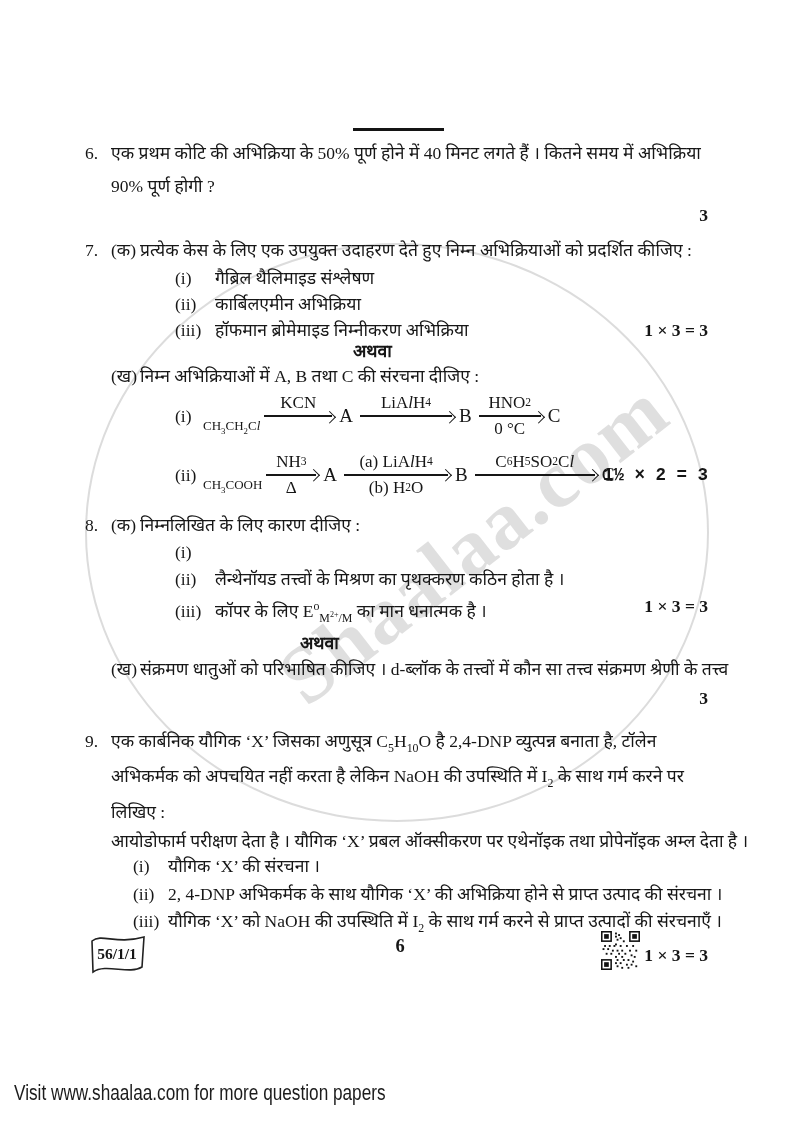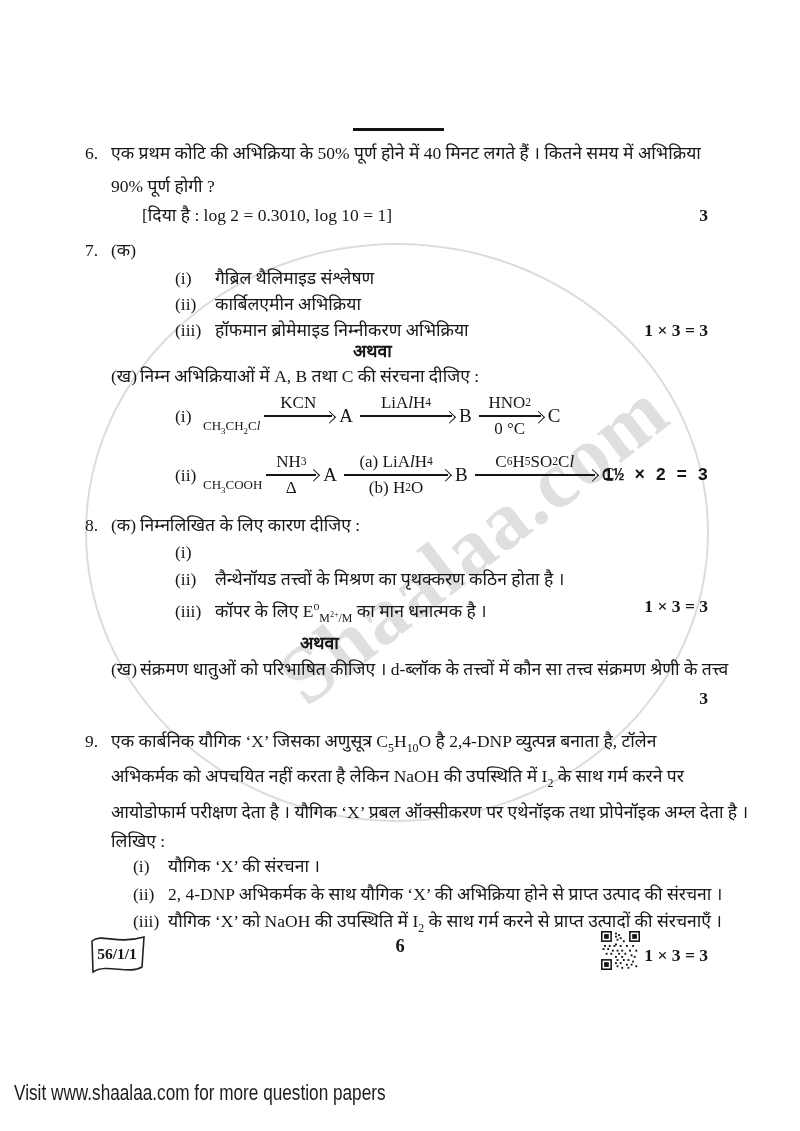--- a/index.html
+++ b/index.html
@@ -63,27 +63,27 @@
       <span class="qnum">6.</span>
       <span>एक प्रथम कोटि की अभिक्रिया के 50% पूर्ण होने में 40 मिनट लगते हैं । कितने समय में अभिक्रिया</span>
     </div>
     <div class="row" style="margin-top:9px">
       <span class="qnum"></span>
       <span>90% पूर्ण होगी ?</span>
     </div>
     <div class="row" style="margin-top:5px">
       <span class="qnum"></span>
       <span class="given-ind"></span>
-      <span>[दिया है : log 2 = 0.3010, log 10 = 1]</span>
       <span class="marks">3</span>
     </div>
 
     <div class="row" style="margin-top:11px">
       <span class="qnum">7.</span>
       <span class="sub">(क)</span>
+      <span>प्रत्येक केस के लिए एक उपयुक्त उदाहरण देते हुए निम्न अभिक्रियाओं को प्रदर्शित कीजिए :</span>
     </div>
     <div class="row" style="margin-top:4px">
       <span class="ind-a"></span>
       <span class="il-a">(i)</span>
       <span>गैब्रिल थैलिमाइड संश्लेषण</span>
     </div>
     <div class="row" style="margin-top:2px">
       <span class="ind-a"></span>
       <span class="il-a">(ii)</span>
       <span>कार्बिलएमीन अभिक्रिया</span>
@@ -193,25 +193,25 @@
     <div class="row" style="margin-top:19px">
       <span class="qnum">9.</span>
       <span>एक कार्बनिक यौगिक ‘X’ जिसका अणुसूत्र C<sub>5</sub>H<sub>10</sub>O है 2,4-DNP व्युत्पन्न बनाता है, टॉलेन</span>
     </div>
     <div class="row" style="margin-top:5px">
       <span class="qnum"></span>
       <span>अभिकर्मक को अपचयित नहीं करता है लेकिन NaOH की उपस्थिति में I<sub>2</sub> के साथ गर्म करने पर</span>
     </div>
     <div class="row" style="margin-top:5px">
       <span class="qnum"></span>
+      <span>लिखिए :</span>
+    </div>
+    <div class="row" style="margin-top:5px">
+      <span class="qnum"></span>
       <span>आयोडोफार्म परीक्षण देता है । यौगिक ‘X’ प्रबल ऑक्सीकरण पर एथेनॉइक तथा प्रोपेनॉइक अम्ल देता है ।</span>
-    </div>
-    <div class="row" style="margin-top:5px">
-      <span class="qnum"></span>
-      <span>लिखिए :</span>
     </div>
     <div class="row" style="margin-top:1px">
       <span class="ind-b"></span>
       <span class="il-b">(i)</span>
       <span>यौगिक ‘X’ की संरचना ।</span>
     </div>
     <div class="row" style="margin-top:4px">
       <span class="ind-b"></span>
       <span class="il-b">(ii)</span>
       <span>2, 4-DNP अभिकर्मक के साथ यौगिक ‘X’ की अभिक्रिया होने से प्राप्त उत्पाद की संरचना ।</span>

